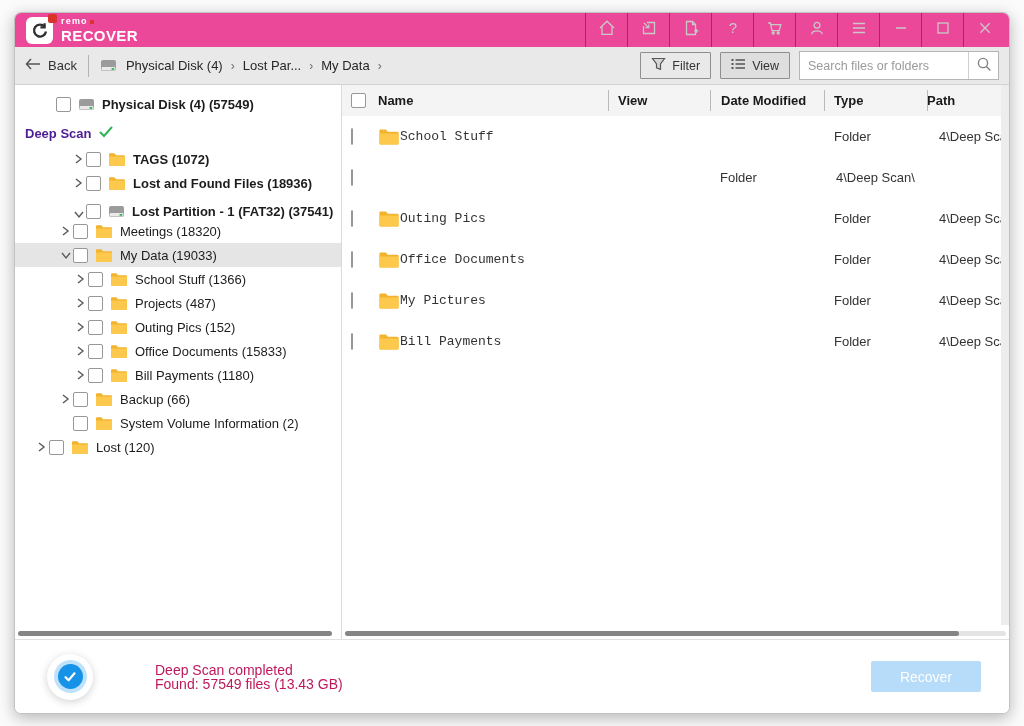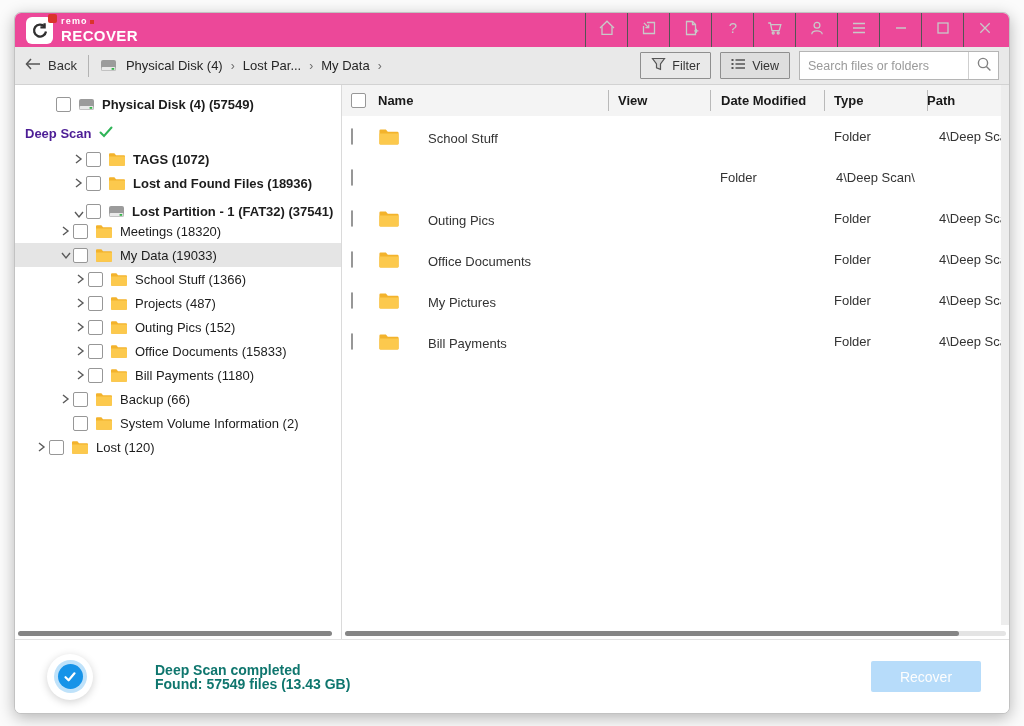--- a/index.html
+++ b/index.html
@@ -59,35 +59,35 @@
   .thead .hcell{position:relative;height:100%;display:flex;align-items:center;cursor:pointer;}
   .thead .hdiv::before{content:'';position:absolute;left:0;top:5px;bottom:5px;width:1px;background:#b9b9b9;}
   .thead .c-check{padding-left:9px;}
   .c-size,.c-type{padding-left:10px;}
   .c-date{padding-left:11px;}
   .c-path{padding-left:0;text-align:center;}
   .tbody{flex:1;overflow:hidden;}
   .trow{display:grid;grid-template-columns:36px 230px 102px 114px 103px 1fr;align-items:center;
     height:41px;font-size:13px;color:#333;cursor:pointer;}
   .trow .cell-check{padding-left:9px;}
-  .name-cell{display:flex;align-items:flex-end;gap:28px;overflow:hidden;}
+  .name-cell{display:flex;align-items:center;gap:0;overflow:hidden;font-family:Liberation Mono, monospace;}
   .cell-path{white-space:nowrap;overflow:hidden;padding-left:12px;}
   .cell-type{padding-left:10px;}
   .vscroll{position:absolute;top:0;right:0;bottom:14px;width:8px;background:#ededed;cursor:pointer;}
   .htrack-right{position:absolute;bottom:3px;left:3px;right:3px;height:5px;background:#e4e4e4;border-radius:3px;}
   .hthumb-right{position:absolute;bottom:3px;left:3px;width:92%;height:5px;background:#858585;border-radius:3px;cursor:pointer;}
   
   .statusbar{height:73px;flex:0 0 auto;background:#fff;border-top:1px solid #e2e2e2;
     display:flex;align-items:center;}
   .badge{width:46px;height:46px;border-radius:50%;background:#fff;box-shadow:0 2px 9px rgba(0,0,0,.18);
     display:flex;align-items:center;justify-content:center;margin-left:32px;flex:0 0 auto;}
   .badge-ring{width:33px;height:33px;border-radius:50%;background:#bfe2fa;display:flex;align-items:center;justify-content:center;}
   .badge-core{width:25px;height:25px;border-radius:50%;background:#1693e8;display:flex;align-items:center;justify-content:center;}
   .status-text{margin-left:62px;display:flex;flex-direction:column;font-size:14px;
-    font-weight:bold;color:#0f766e;line-height:1;}
+    font-weight:normal;color:#be185d;line-height:1;}
   .found-line{display:flex;gap:4px;}
   .recover{margin-left:auto;margin-right:28px;width:110px;height:31px;background:#b7dcfa;color:#fdfdfd;
     font-size:14px;border:0;border-radius:2px;font-family:inherit;cursor:pointer;}
 </style>
 </head>
 <body>
 
 <div class="window">
 
   <div class="titlebar">

